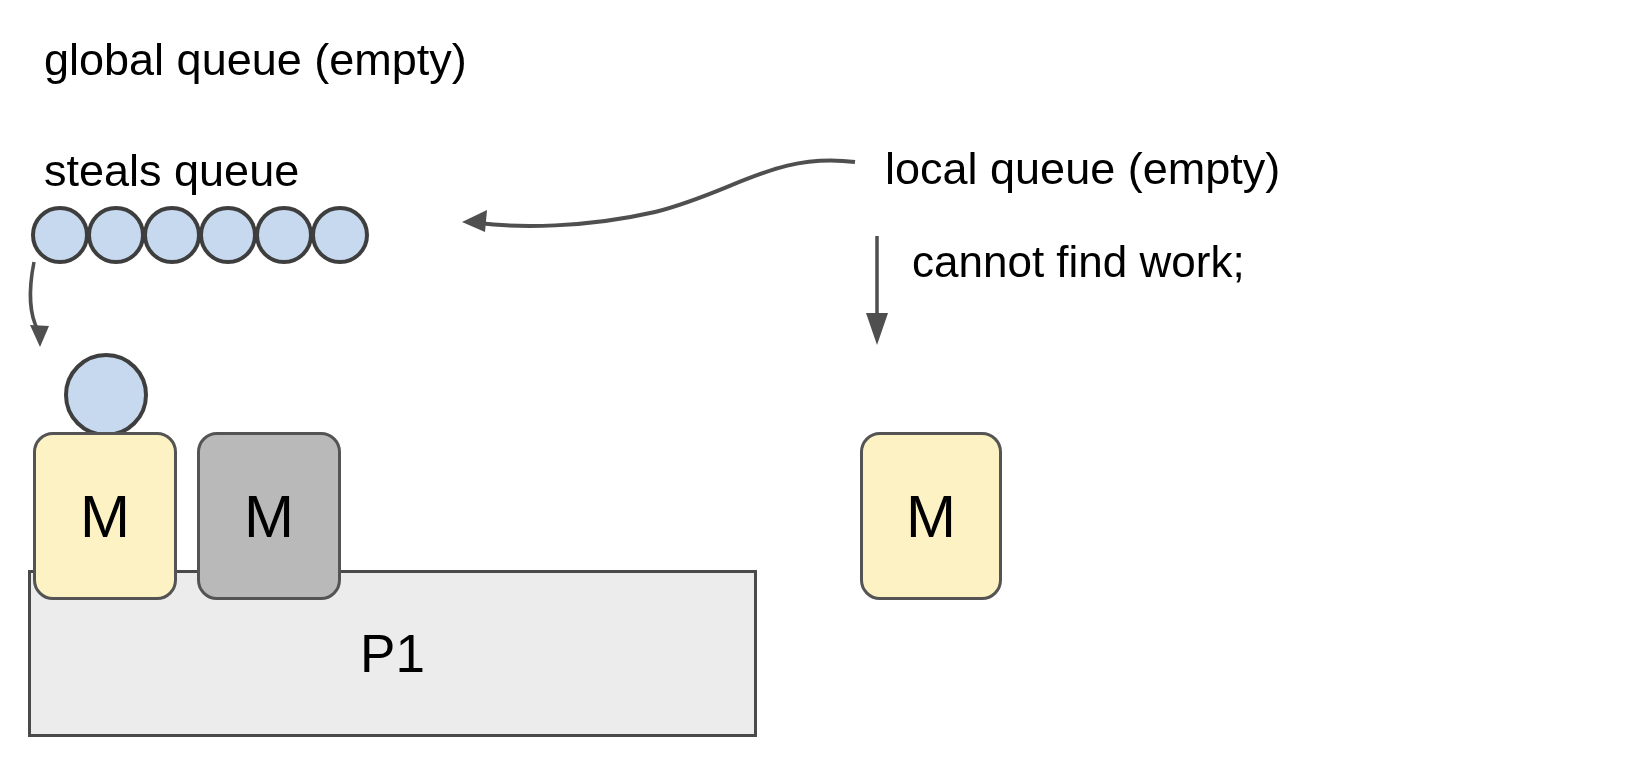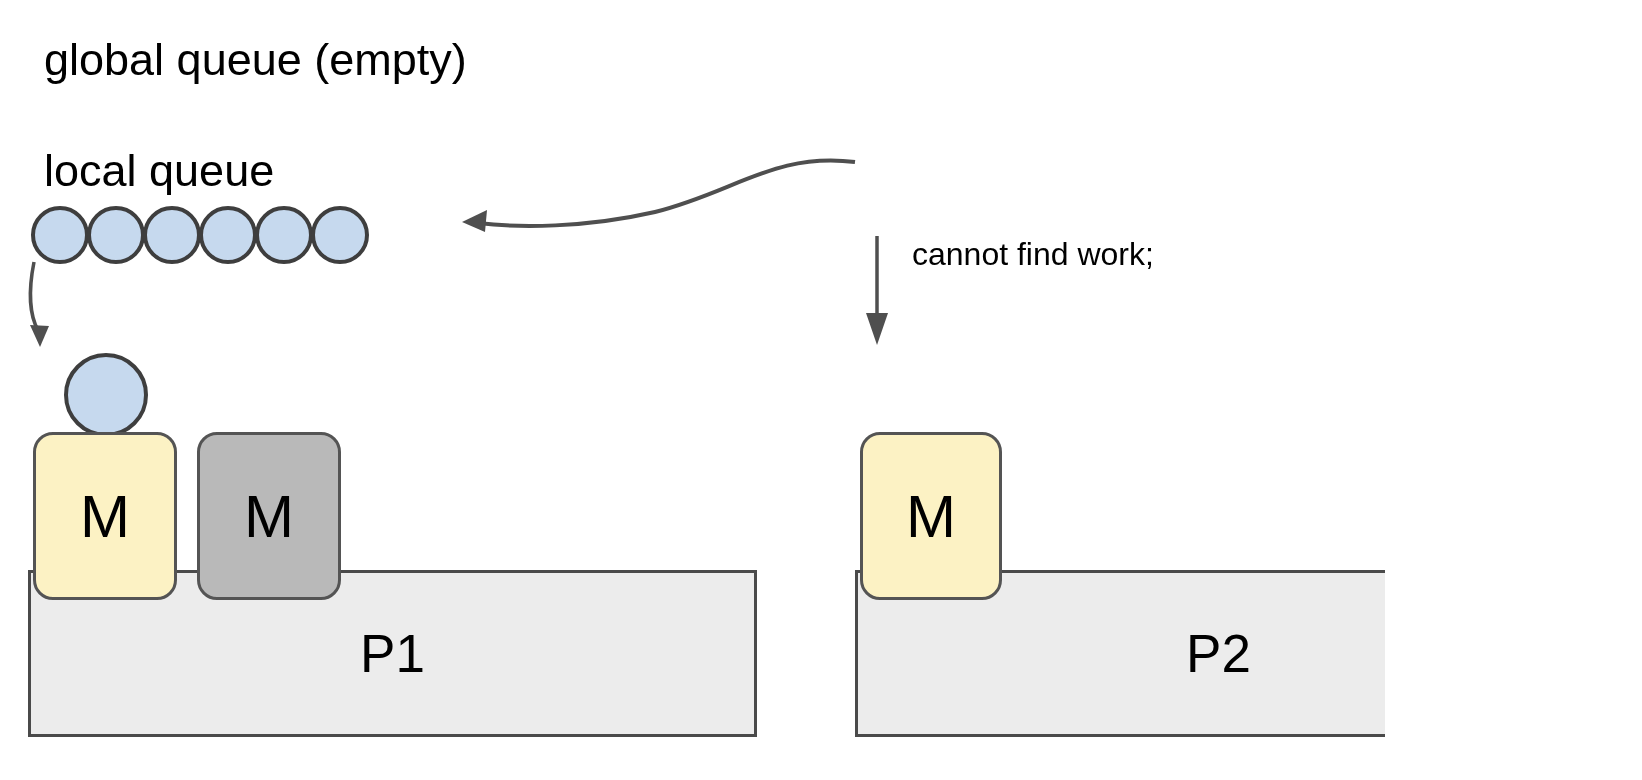--- a/index.html
+++ b/index.html
@@ -13,21 +13,21 @@
     color: #000000;
     overflow: hidden;
   }
   .label {
     position: absolute;
     white-space: nowrap;
     line-height: 1.05;
     color: #000000;
   }
   .big-label { font-size: 45px; }
-  .note-label { font-size: 32px; line-height: 1.12; }
+  .note-label { font-size: 44px; line-height: 1.12; }
 
   
   .gq-row {
     position: absolute;
     left: 31px;
     top: 206px;
     display: flex;
     z-index: 2;
   }
   .g-circle {
@@ -101,21 +101,21 @@
   #arrow-layer path { stroke: var(--arrow-color, #4f4f4f); fill: none; }
   #arrow-layer polygon { fill: var(--arrow-color, #4f4f4f); stroke: none; }
 </style>
 </head>
 <body>
 
 <div id="canvas">
 
   <div class="label big-label" style="left:44px; top:36px;">global queue (empty)</div>
 
-  <div class="label big-label" style="left:44px; top:147px;">local queue</div>
+  <div class="label big-label" style="left:44px; top:147px;">steals queue</div>
 
   <div class="gq-row">
     <div class="g-circle"></div>
   <div class="g-circle"></div>
       <div class="g-circle"></div>
       <div class="g-circle"></div>
       <div class="g-circle"></div>
       <div class="g-circle"></div>
     </div>
 
@@ -125,32 +125,30 @@
     <span>M</span>
   </div>
   <div class="m-box m-idle" id="m2-p1">
     <span>M</span>
   </div>
 
   <div class="p-rect" id="p1-rect">
     <span>P1</span>
   </div>
 
+  <div class="label big-label" style="left:885px; top:145px;">local queue (empty)</div>
 
   <div class="label note-label" style="left:912px; top:237px;">
     <span style="display:block;">cannot find work;</span>
   </div>
 
   <div class="m-box m-active" id="m1-p2">
     <span>M</span>
   </div>
 
-  <div class="p-rect" id="p2-rect">
-    <span>P2</span>
-  </div>
 
   <svg id="arrow-layer" viewBox="0 0 1642 780" xmlns="http://www.w3.org/2000/svg">
 
     <g>
       <path d="M34 262 C 28 292, 30 316, 38 330" stroke-width="3.5"></path>
       <polygon points="40,347 30,325 49,326"></polygon>
     </g>
 
     <g>
       <path d="M855 162 C 775 152, 735 192, 655 212 C 585 228, 518 228, 478 223" stroke-width="4"></path>

